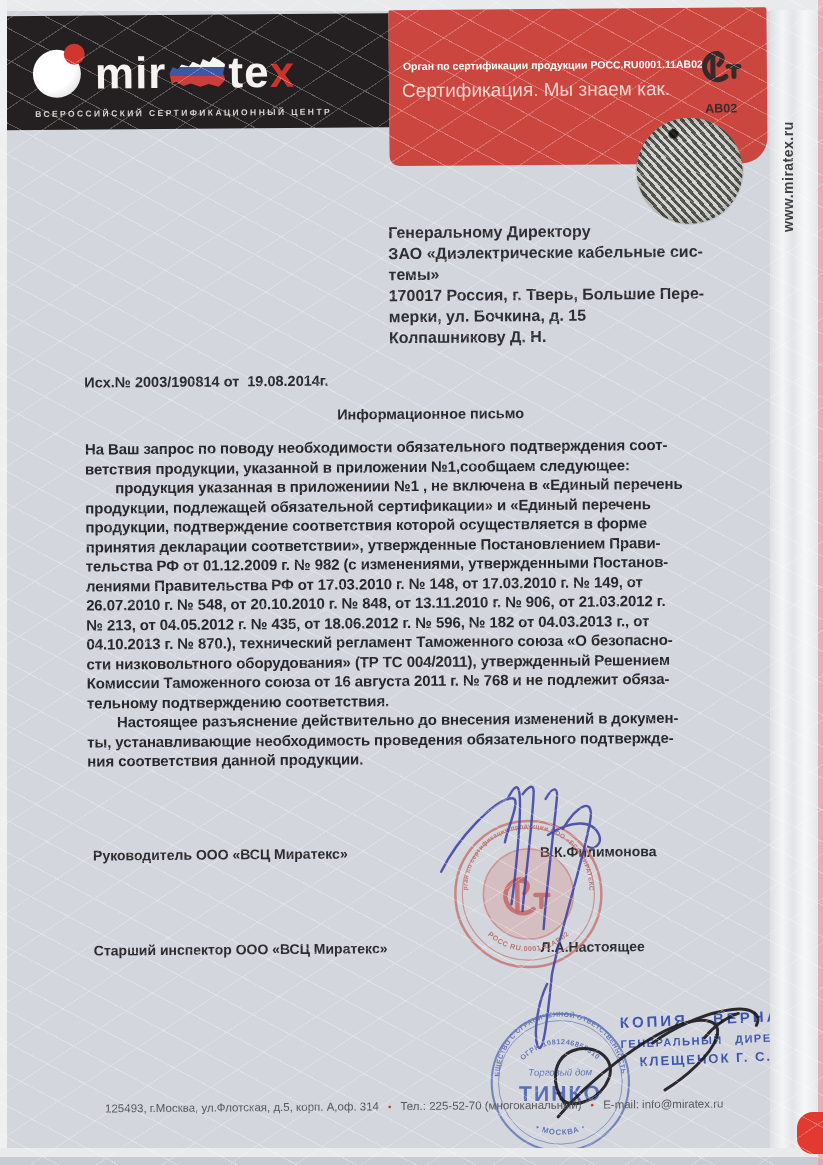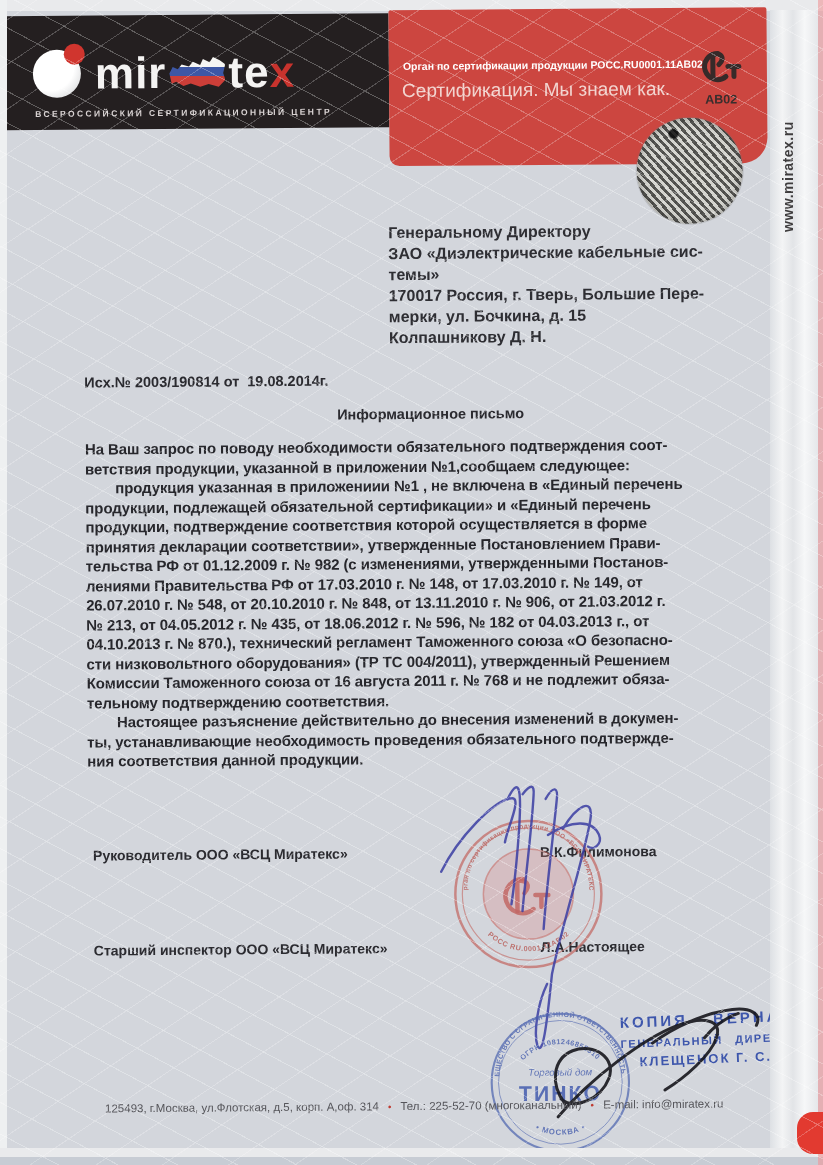--- a/index.html
+++ b/index.html
@@ -38,21 +38,21 @@
     clip-path:polygon(0% 55%,6% 35%,15% 42%,22% 28%,35% 34%,42% 20%,55% 30%,60% 12%,72% 22%,78% 6%,90% 16%,100% 28%,96% 55%,100% 75%,88% 96%,70% 88%,55% 96%,38% 86%,25% 93%,12% 80%,4% 86%);}
   .logo-x{color:#c8332d;}
   .logo-sub{position:absolute;left:30px;bottom:11px;font-size:8.5px;font-weight:bold;color:#d9d3d3;
     letter-spacing:2.4px;white-space:nowrap;}
 
   .header-red{position:absolute;left:392px;top:10px;width:378px;height:156px;background:#cc4640;
     border-radius:2px 2px 26px 10px;}
   .red-line1{position:absolute;left:14px;top:50px;font-size:10.5px;font-weight:bold;color:#ffffff;white-space:nowrap;}
   .red-line2{position:absolute;left:13px;top:70px;font-size:19px;color:#f2d4cf;white-space:nowrap;}
   .rst{position:absolute;right:20px;top:40px;width:52px;text-align:center;}
-  .rst-code{font-size:12.5px;font-weight:bold;color:#392e2d;margin-top:1px;}
+  .rst-code{font-size:12.5px;font-weight:bold;color:#392e2d;margin-top:10px;}
 
   .fabric{position:absolute;left:639px;top:120px;width:106px;height:106px;border-radius:50%;
     background:
       radial-gradient(circle at 35% 15%, rgba(10,10,10,.85) 0 4px, rgba(0,0,0,0) 6px),
       repeating-linear-gradient(48deg, rgba(45,45,42,.65) 0 3px, rgba(226,226,220,.8) 3px 6px),
       repeating-linear-gradient(-42deg, rgba(110,110,105,.35) 0 2px, rgba(200,200,195,.35) 2px 5px),
       #9a9a96;
     box-shadow:inset 0 0 10px rgba(0,0,0,.35), 0 0 0 1px rgba(120,120,120,.25);}
 
   

